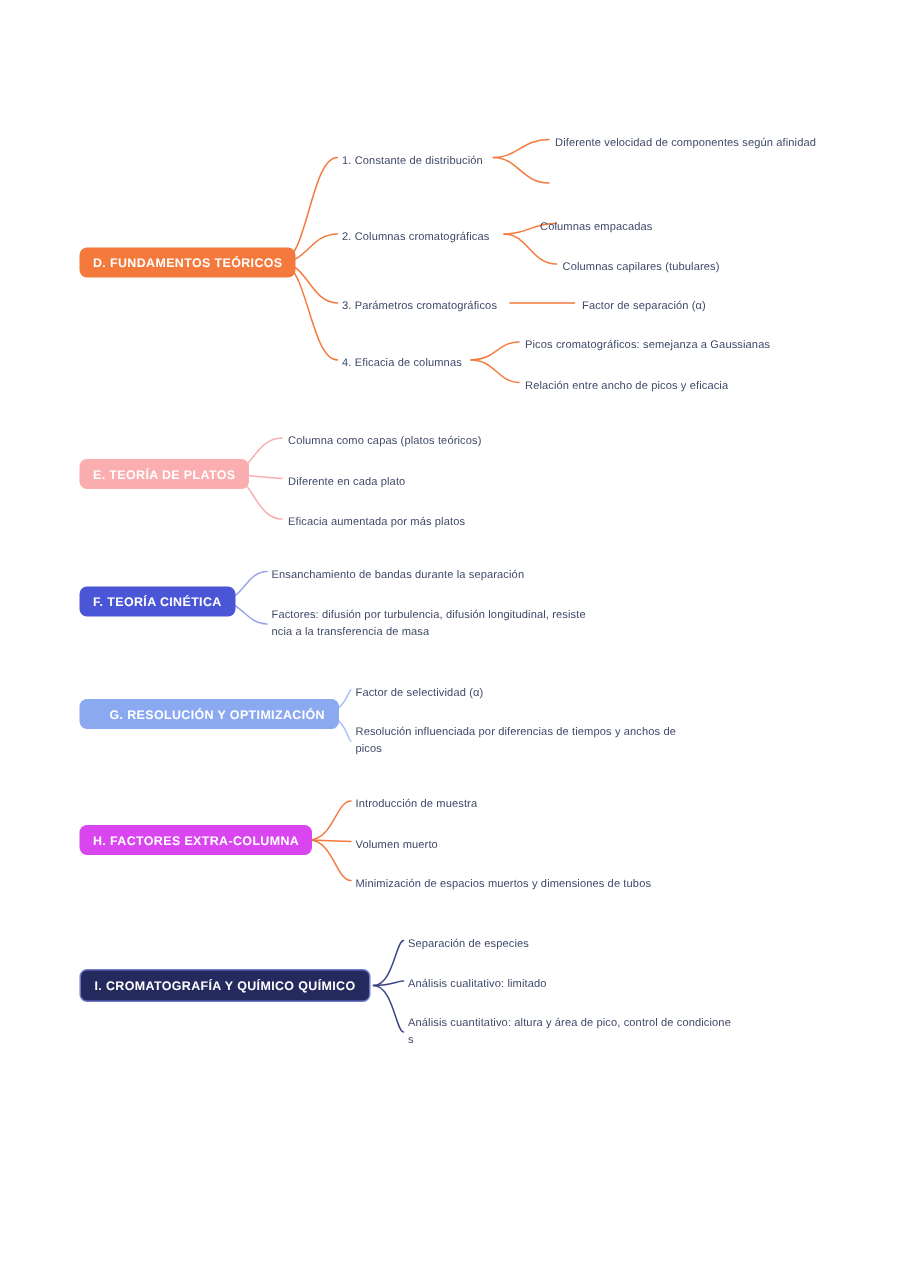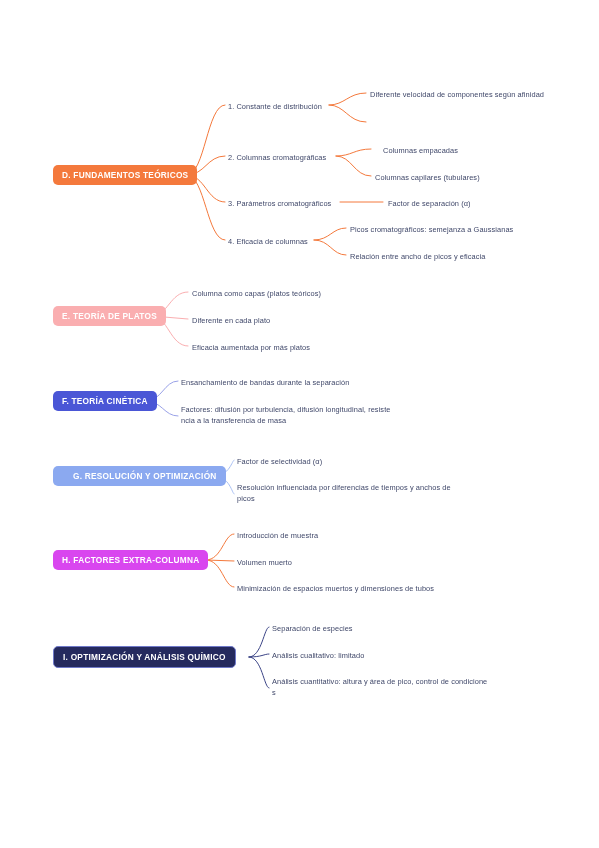--- a/index.html
+++ b/index.html
@@ -117,21 +117,21 @@
 
     </g>
   </svg>
 
   <div class="node" style="left:53px; top:165px; background:#f4793c;">D. FUNDAMENTOS TEÓRICOS</div>
 
   <div class="l2" style="left:228px; top:101px;">1. Constante de distribución</div>
   <div class="leaf" style="left:370px; top:89px;">Diferente velocidad de componentes según afinidad</div>
 
   <div class="l2" style="left:228px; top:152px;">2. Columnas cromatográficas</div>
-  <div class="leaf" style="left:383px; top:145px;">Columnas empacadas</div>
+  <div class="leaf" style="left:360px; top:145px;">Columnas empacadas</div>
   <div class="leaf" style="left:375px; top:172px;">Columnas capilares (tubulares)</div>
 
   <div class="l2" style="left:228px; top:198px;">3. Parámetros cromatográficos</div>
   <div class="leaf" style="left:388px; top:198px;">Factor de separación (α)</div>
 
   <div class="l2" style="left:228px; top:236px;">4. Eficacia de columnas</div>
   <div class="leaf" style="left:350px; top:224px;">Picos cromatográficos: semejanza a Gaussianas</div>
   <div class="leaf" style="left:350px; top:251px;">Relación entre ancho de picos y eficacia</div>
 
   <div class="node" style="left:53px; top:306px; background:#faaeb0;">E. TEORÍA DE PLATOS</div>
@@ -147,19 +147,19 @@
   <div class="node" style="left:53px; top:466px; background:#8ba9f0;padding-left:20px;">G. RESOLUCIÓN Y OPTIMIZACIÓN</div>
   <div class="leaf" style="left:237px; top:456px;">Factor de selectividad (α)</div>
   <div class="leaf" style="left:237px; top:482px; width:255px;">Resolución influenciada por diferencias de tiempos y anchos de
 picos</div>
 
   <div class="node" style="left:53px; top:550px; background:#d946ef;">H. FACTORES EXTRA-COLUMNA</div>
   <div class="leaf" style="left:237px; top:530px;">Introducción de muestra</div>
   <div class="leaf" style="left:237px; top:557px;">Volumen muerto</div>
   <div class="leaf" style="left:237px; top:583px;">Minimización de espacios muertos y dimensiones de tubos</div>
 
-  <div class="node navy" style="left:53px; top:646px; background:#252a5e;">I. OPTIMIZACIÓN Y ANÁLISIS QUÍMICO</div>
+  <div class="node navy" style="left:53px; top:646px; background:#252a5e;">I. CROMATOGRAFÍA Y QUÍMICO QUÍMICO</div>
   <div class="leaf" style="left:272px; top:623px;">Separación de especies</div>
   <div class="leaf" style="left:272px; top:650px;">Análisis cualitativo: limitado</div>
   <div class="leaf" style="left:272px; top:676px; width:245px;">Análisis cuantitativo: altura y área de pico, control de condicione
 s</div>
 
 </div>
 
 </body></html>

